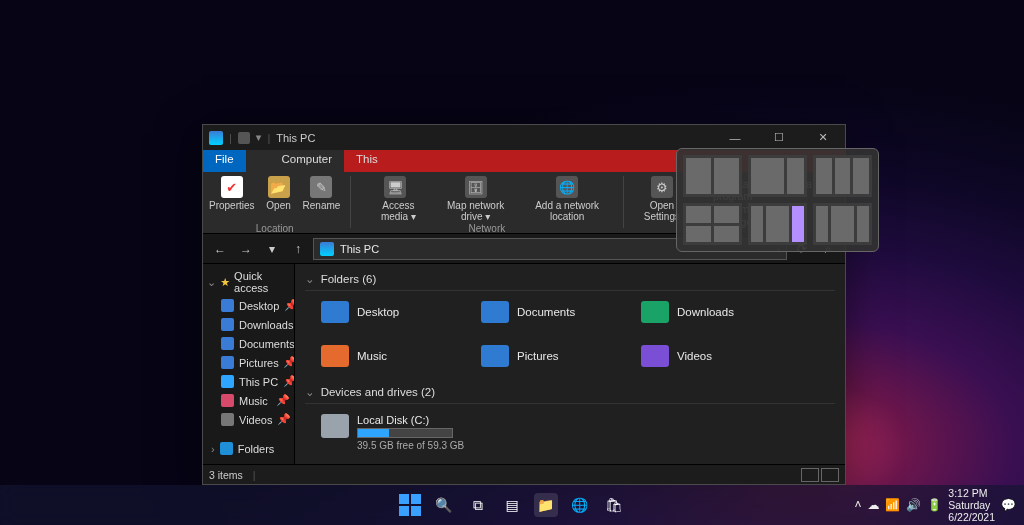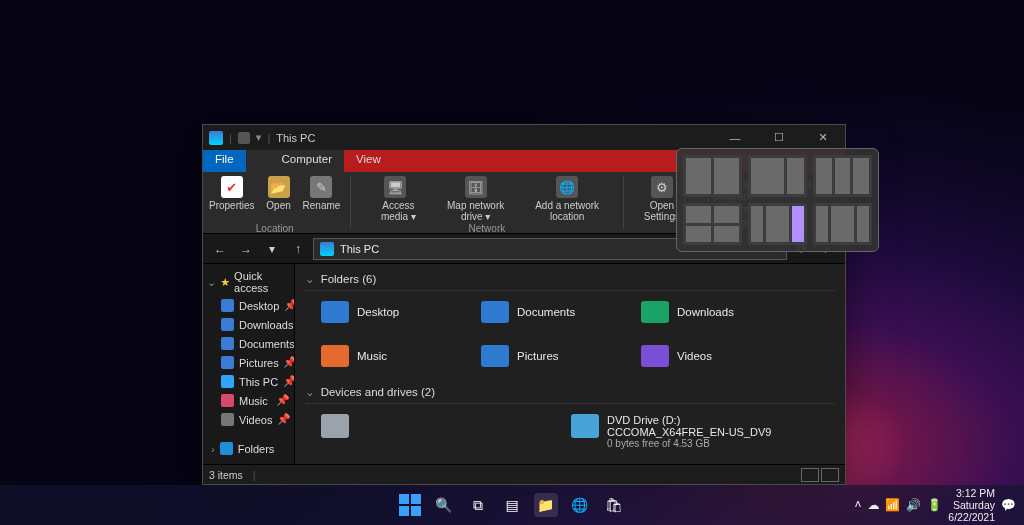--- a/index.html
+++ b/index.html
@@ -79,21 +79,21 @@
   .snap-layout div.sel { background:#b48fff; }
   
   .taskbar {
     position:absolute; left:0; bottom:0; width:100%; height:40px;
     background:rgba(20,20,50,.68); backdrop-filter:blur(10px);
     display:flex; align-items:center; justify-content:center;
   }
   .task-center { display:flex; gap:10px; align-items:center; }
   .task-ico { width:24px; height:24px; border-radius:4px; display:flex; align-items:center; justify-content:center; font-size:14px; color:#fff; }
   .tray { position:absolute; right:8px; top:0; height:40px; display:flex; align-items:center; gap:6px; font-size:11px; color:#eee; }
-  .tray .clock { text-align:right; line-height:1.15; font-size:10.5px; }
+  .tray .clock { line-height:1.15; font-size:10.5px; }
   .tray-ico { font-size:12px; }
   .start-logo { width:22px; height:22px; display:grid; grid-template-columns:1fr 1fr; grid-template-rows:1fr 1fr; gap:2px; }
   .start-logo div { background:#3aa0ff; }
 </style>
 </head>
 <body>
 
 <div class="window">
 
   <div class="titlebar">
@@ -106,21 +106,21 @@
     <div class="win-controls">
       <div>―</div>
       <div>☐</div>
       <div>✕</div>
     </div>
   </div>
 
   <div class="menubar">
     <div class="tab file">File</div>
     <div class="tab" style="background:#2b2b2b;padding-left:36px;">Computer</div>
-    <div class="tab">View</div>
+    <div class="tab">This</div>
   </div>
 
   <div class="ribbon">
     <div class="rib-group">
       <div class="rib-icons">
         <div class="rib-btn">
           <div class="ico" style="background:#fff;color:#e33;">✔</div>
           <span>Properties</span>
         </div>
         <div class="rib-btn">
@@ -276,27 +276,26 @@
           </div>
         </div>
 
       <div class="section-head">
         <span style="color:#888;">⌄</span>
         <span>Devices and drives (2)</span>
       </div>
       <div class="drive-grid" id="drive-grid">
           <div class="drive">
             <div class="d-ico" style="background:#9aa2ac;"></div>
-          </div>
-          <div class="drive">
-            <div class="d-ico" style="background:#4aa3d8;"></div>
             <div class="d-info">
-              <div>DVD Drive (D:)</div>
-              <div>CCCOMA_X64FRE_EN-US_DV9</div>
-              <div class="sub">0 bytes free of 4.53 GB</div>
+              <div>Local Disk (C:)</div>
+              <div class="bar">
+                <div class="fill" style="width:33%"></div>
+              </div>
+              <div class="sub">39.5 GB free of 59.3 GB</div>
             </div>
           </div>
         </div>
     </div>
   </div>
 
   <div class="statusbar">
     <span>3 items</span>
     <span style="color:#555;">|</span>
     <div class="view-icons">

